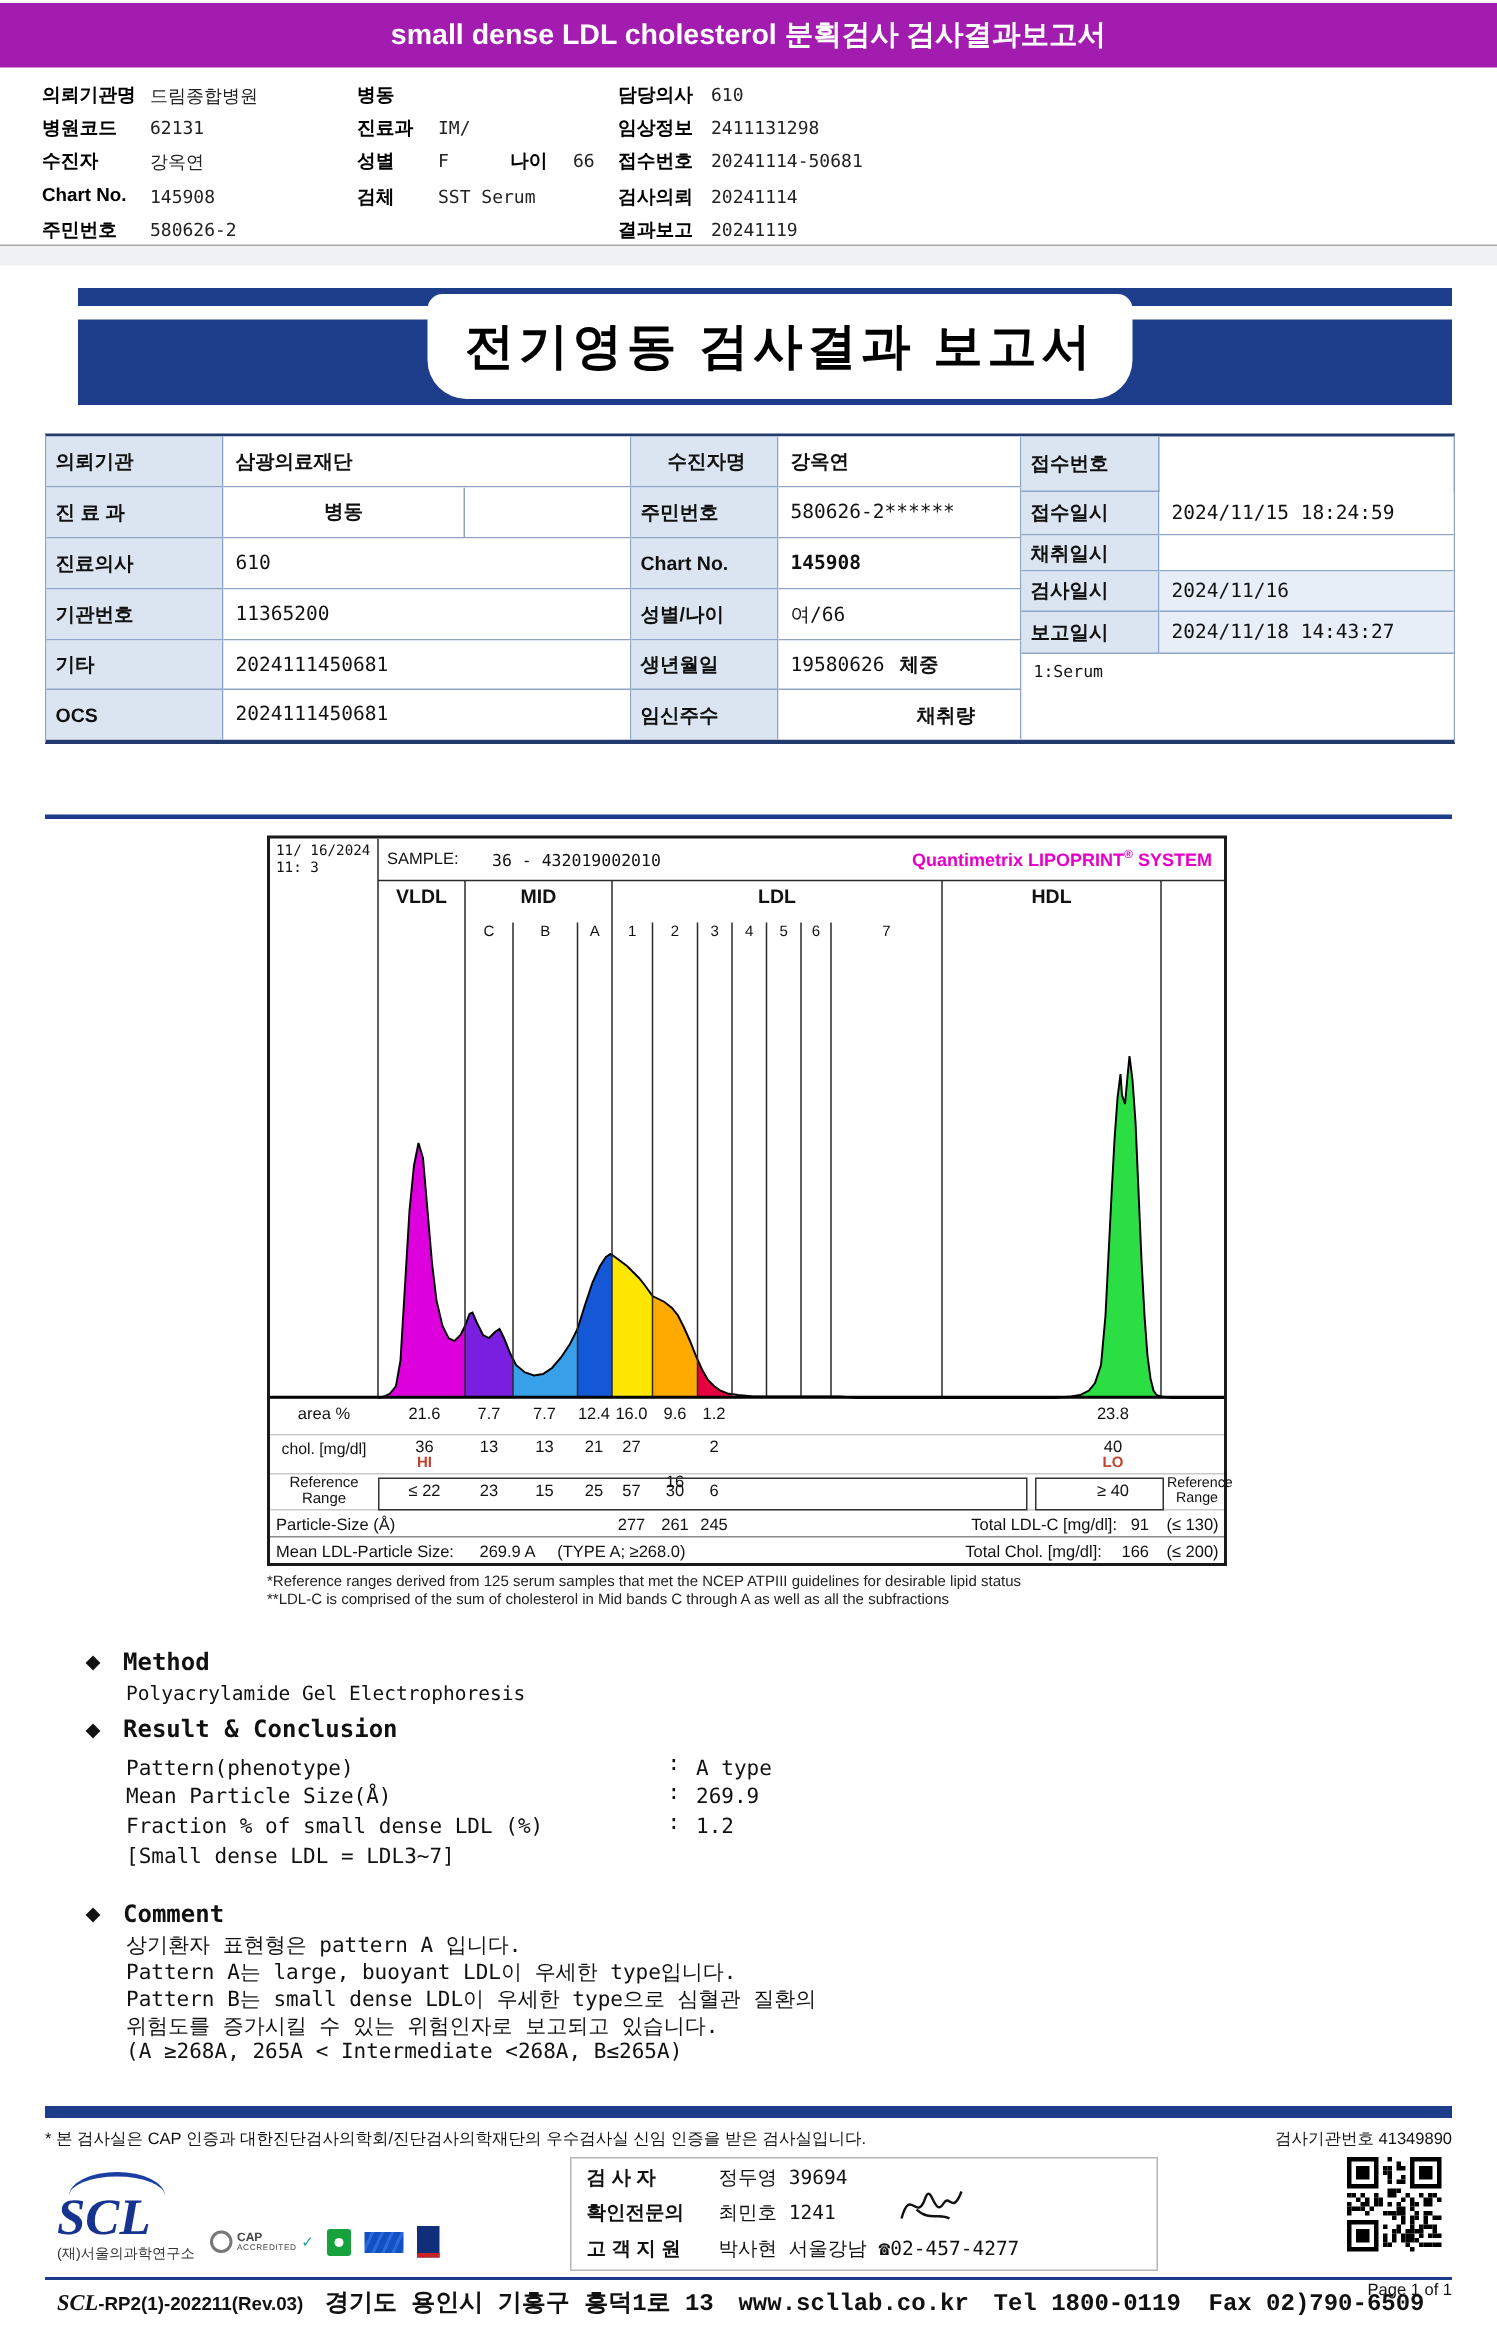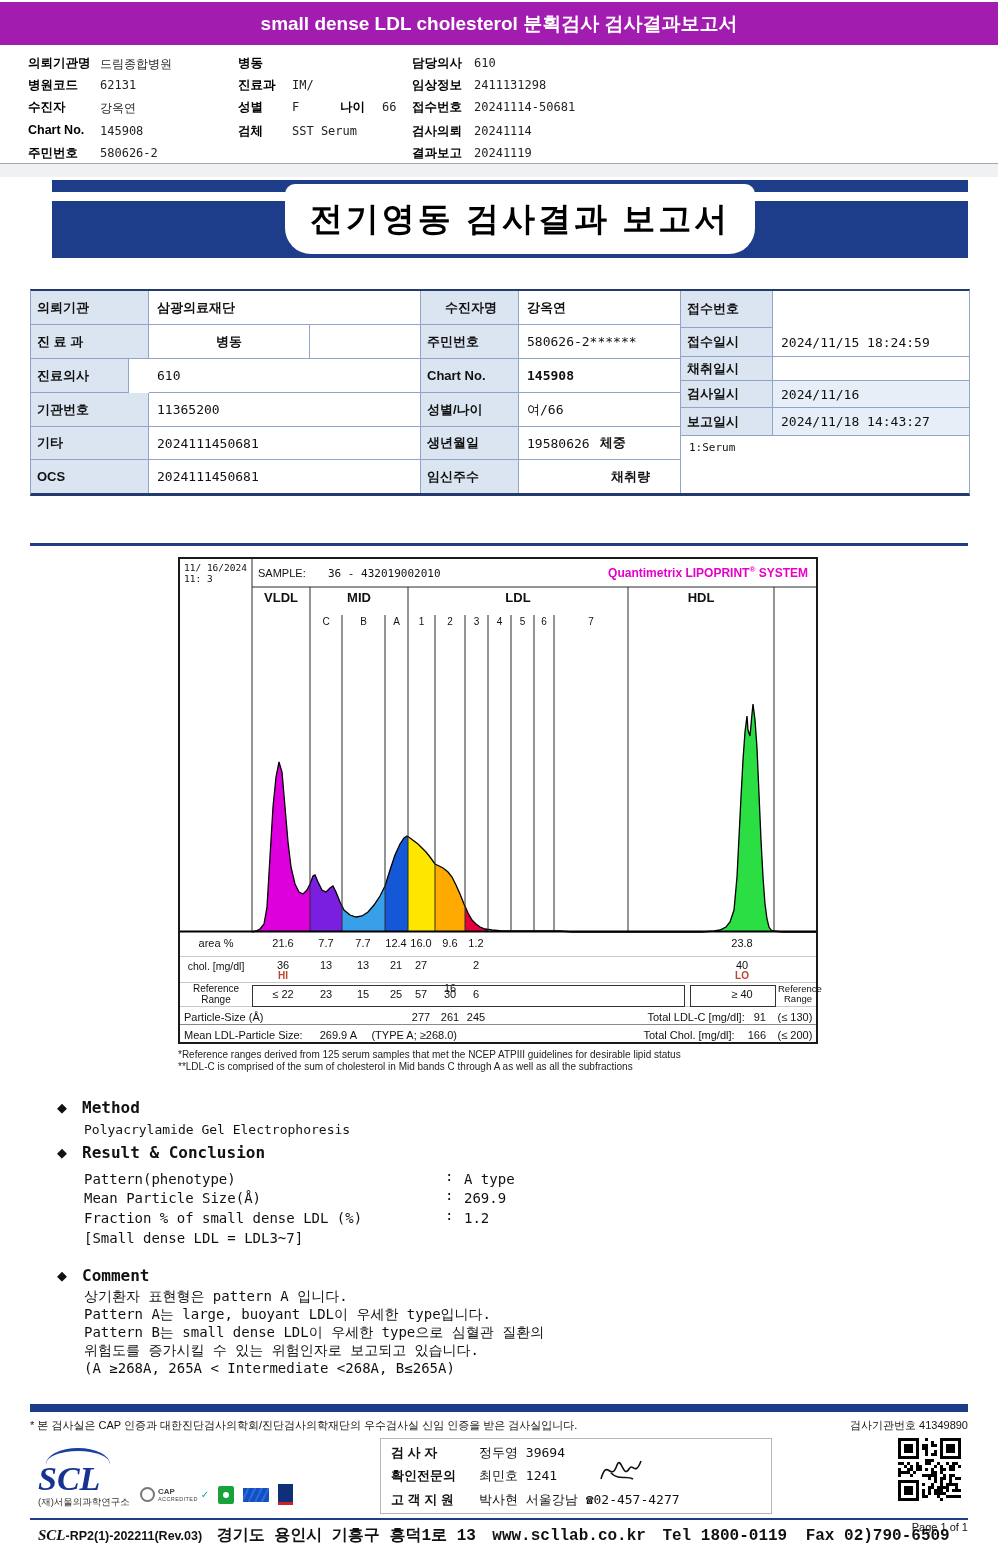--- a/index.html
+++ b/index.html
@@ -8,21 +8,21 @@
   .abs{position:absolute;}
   
   .topbar{left:0;top:2px;width:998px;height:43px;background:#a21caf;}
   .topbar-title{width:100%;text-align:center;line-height:43px;color:#fff;font-weight:700;font-size:19px;}
   
   .ph-label{font-weight:700;font-size:12.5px;color:#000;}
   .ph-value{font-family:"DejaVu Sans Mono",monospace;font-size:12px;color:#222;}
   .ph-sep{left:0;top:163px;width:998px;height:1px;background:#a8a8a8;}
   .ph-band{left:0;top:164px;width:998px;height:13px;background:#f0f1f3;}
   
-  .banner{left:52px;top:180px;width:916px;height:78px;}
+  .banner{left:52px;top:192px;width:916px;height:78px;}
   .banner .strip{left:0;top:0;width:916px;height:12px;background:#1d3d8a;}
   .banner .band{left:0;top:21px;width:916px;height:57px;background:#1d3d8a;}
   .banner .titlebox{left:233px;top:4px;width:470px;height:70px;background:#fff;z-index:2;
                     border-radius:10px 10px 26px 26px;}
   .banner .title{width:100%;text-align:center;line-height:70px;font-size:33px;font-weight:700;
                  letter-spacing:3px;color:#000;}
   
   .itable{left:30px;top:289px;width:938px;height:202px;border-top:2px solid #223a6e;
           border-bottom:3px solid #223a6e;border-left:1px solid #8fa5c8;border-right:1px solid #8fa5c8;
           box-sizing:content-box;}
@@ -145,21 +145,21 @@
       </div>
     <div class="cell val big" style="left:118px;top:0;width:272px;height:34px;">
         <span>삼광의료재단</span>
       </div>
     <div class="cell lab" style="left:0;top:34px;width:118px;height:34px;">
         <span>진 료 과</span>
       </div>
     <div class="cell val" style="left:118px;top:34px;width:272px;height:34px;padding-left:0;">
       <span style="display:inline-block;width:160px;text-align:center;border-right:1px solid #8fa5c8;line-height:33px;font-weight:700;">병동</span>
     </div>
-    <div class="cell lab" style="left:0;top:68px;width:98px;height:34px;">
+    <div class="cell lab" style="left:0;top:68px;width:118px;height:34px;">
         <span>진료의사</span>
       </div>
     <div class="cell val" style="left:118px;top:68px;width:272px;height:34px;">
         <span>610</span>
       </div>
     <div class="cell lab" style="left:0;top:102px;width:118px;height:34px;">
         <span>기관번호</span>
       </div>
     <div class="cell val" style="left:118px;top:102px;width:272px;height:34px;">
         <span>11365200</span>

